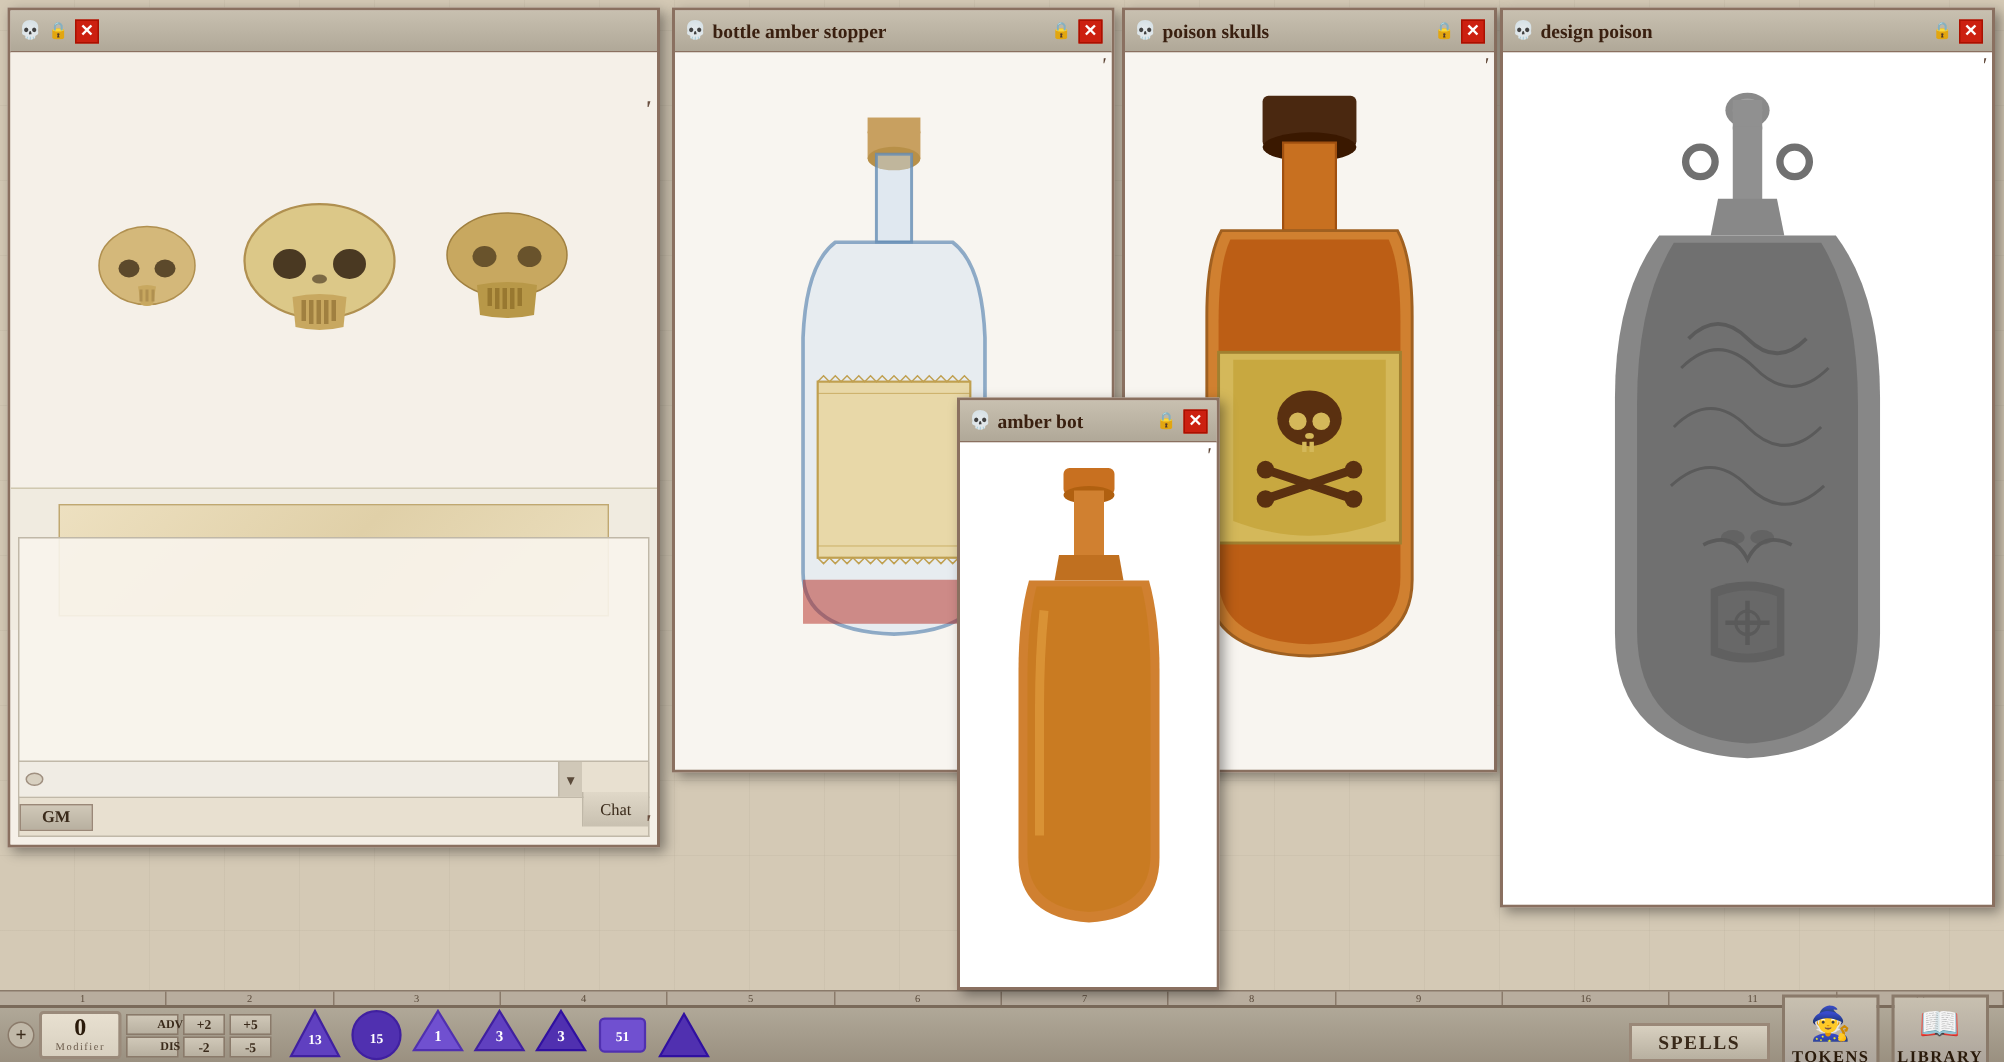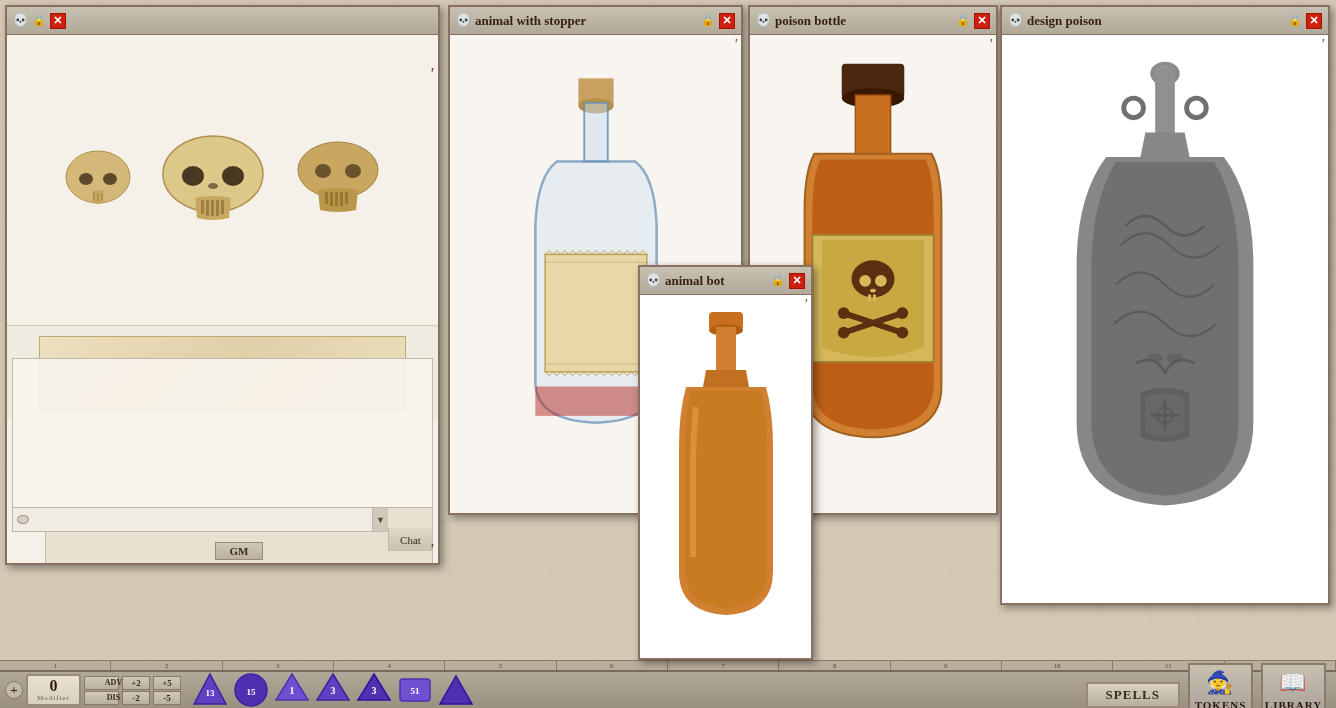--- a/index.html
+++ b/index.html
@@ -394,34 +394,34 @@
 
     <div style="position:absolute;bottom:5px;left:5px;right:5px;height:200px;">
       <div style="width:100%;height:150px;background:rgba(248,244,236,0.9);border:1px solid #c0b8a8;overflow-y:auto;"></div>
       <div style="display:flex;align-items:center;height:24px;background:#e8e0d0;border:1px solid #c0b8a8;border-top:none;">
         <div style="flex:1;height:100%;background:#f0ece4;display:flex;align-items:center;padding-left:4px;">
           <div style="width:12px;height:9px;background:#d8d0c0;border:1px solid #a09080;border-radius:50%;"></div>
         </div>
         <div style="width:16px;height:100%;background:#d0c8b8;border-left:1px solid #c0b8a8;display:flex;align-items:center;justify-content:center;font-size:9px;color:#5a4a3a;cursor:pointer;">▼</div>
         <div style="width:44px;height:100%;background:linear-gradient(to bottom,#e0d8c8,#c8c0b0);border-left:1px solid #c0b8a8;display:flex;align-items:center;justify-content:center;font-size:11px;color:#3a2a1a;cursor:pointer;font-family:Georgia,serif;margin-top:40px;">Chat</div>
       </div>
-      <div style="height:38px;background:#e8e0d0;border:1px solid #c0b8a8;border-top:none;display:flex;align-items:center;justify-content:center;margin-left:33px;">
+      <div style="height:26px;background:#e8e0d0;border:1px solid #c0b8a8;border-top:none;display:flex;align-items:center;justify-content:flex-start;">
         <div style="background:linear-gradient(to bottom,#d0c8b8,#b8b0a0);border:1px solid #9a8878;padding:2px 14px;font-size:11px;font-weight:bold;color:#3a2a1a;cursor:pointer;font-family:Georgia,serif;">GM</div>
       </div>
     </div>
 
     <div class="corner-mark corner-tr">'</div>
     <div class="corner-mark corner-br" style="right:4px;bottom:4px;">'</div>
   </div>
 </div>
 
 <div class="item-window" id="win-bottle-stopper" style="left:448px;top:5px;width:295px;height:510px;">
   <div class="window-titlebar">
     <span class="skull-icon">💀</span>
-    <span class="window-title">animal with stopper</span>
+    <span class="window-title">bottle amber stopper</span>
     <span class="window-lock">🔒</span>
     <div class="window-close">✕</div>
   </div>
   <div class="window-content" style="height:calc(100% - 28px);position:relative;background:#f8f5f0;">
 
     <div style="position:absolute;top:2px;right:4px;font-size:14px;color:#5a4030;font-style:italic;">'</div>
     <div style="width:100%;height:100%;display:flex;align-items:center;justify-content:center;">
       <svg width="200" height="450" viewBox="0 0 200 460">
 
         <ellipse cx="100" cy="40" rx="18" ry="8" fill="#c8a060"></ellipse>
@@ -441,21 +441,21 @@
 
         <rect x="38" y="345" width="124" height="30" fill="rgba(180,40,30,0.5)"></rect>
       </svg>
     </div>
   </div>
 </div>
 
 <div class="item-window" id="win-poison" style="left:748px;top:5px;width:250px;height:510px;">
   <div class="window-titlebar">
     <span class="skull-icon">💀</span>
-    <span class="window-title">poison bottle</span>
+    <span class="window-title">poison skulls</span>
     <span class="window-lock">🔒</span>
     <div class="window-close">✕</div>
   </div>
   <div class="window-content" style="height:calc(100% - 28px);position:relative;background:#f8f5f0;">
     <div style="position:absolute;top:2px;right:4px;font-size:14px;color:#5a4030;font-style:italic;">'</div>
     <div style="width:100%;height:100%;display:flex;align-items:center;justify-content:center;">
       <svg width="180" height="440" viewBox="0 0 180 450">
 
         <rect x="58" y="10" width="64" height="35" rx="4" ry="4" fill="#4a2810"></rect>
         <ellipse cx="90" cy="45" rx="32" ry="10" fill="#3a1800"></ellipse>
@@ -532,21 +532,21 @@
         <line x1="105" y1="373" x2="135" y2="373" stroke="#5a5a5a" stroke-width="3"></line>
         <ellipse cx="120" cy="373" rx="8" ry="8" fill="none" stroke="#5a5a5a" stroke-width="2"></ellipse>
       </svg>
     </div>
   </div>
 </div>
 
 <div class="item-window" id="win-amber" style="left:638px;top:265px;width:175px;height:395px;z-index:10;">
   <div class="window-titlebar">
     <span class="skull-icon">💀</span>
-    <span class="window-title">animal bot</span>
+    <span class="window-title">amber bot</span>
     <span class="window-lock">🔒</span>
     <div class="window-close">✕</div>
   </div>
   <div class="window-content" style="height:calc(100% - 28px);position:relative;background:white;">
     <div style="position:absolute;top:2px;right:4px;font-size:14px;color:#5a4030;font-style:italic;">'</div>
     <div style="width:100%;height:100%;display:flex;align-items:center;justify-content:center;">
       <svg width="130" height="340" viewBox="0 0 130 340">
 
         <rect x="48" y="5" width="34" height="18" rx="4" fill="#c87020"></rect>
         <ellipse cx="65" cy="23" rx="17" ry="6" fill="#b06010"></ellipse>

